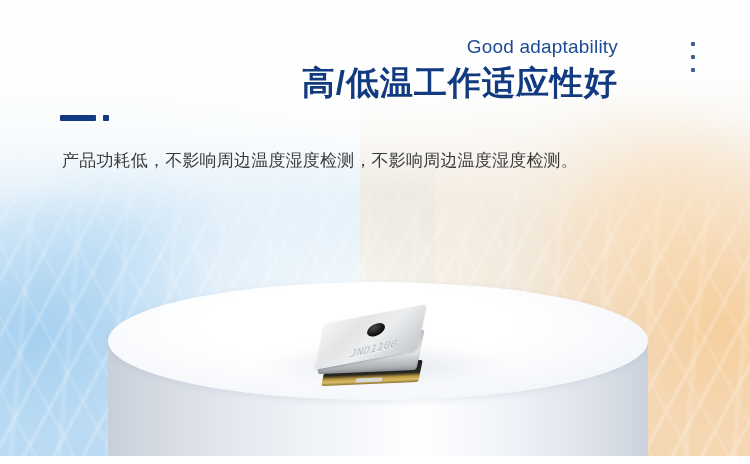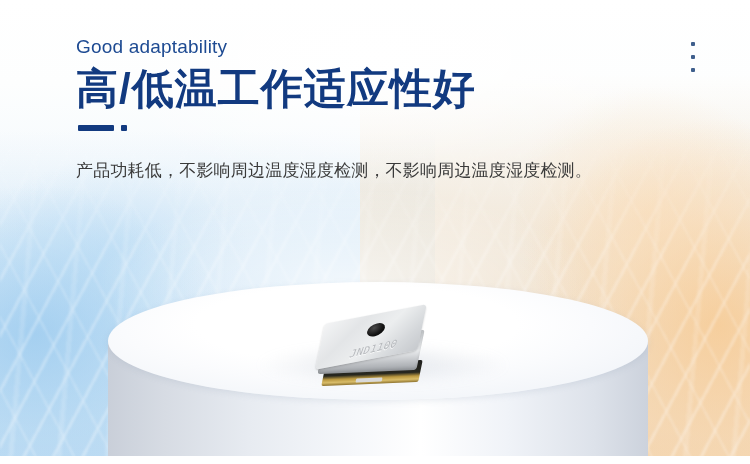--- a/index.html
+++ b/index.html
@@ -199,35 +199,36 @@
     width: 26px;
     height: 4px;
     background: #d9d9d9;
     transform: skewX(-14deg) rotate(-2.5deg);
     border-radius: 1px;
   }
 
   
   .copy {
     position: absolute;
-    left: 76px;
+    left: 58px;
     top: 36px;
     width: 560px;
+    text-align: right;
   }
   .eyebrow {
     font-size: 19px;
     font-weight: 400;
     color: #1d4a92;
     letter-spacing: 0.2px;
     line-height: 1.2;
     margin: 0 0 6px 0;
     white-space: nowrap;
   }
   .headline {
-    font-size: 42px;
+    font-size: 33px;
     font-weight: 700;
     color: #123a80;
     letter-spacing: 1px;
     line-height: 1.12;
     margin: 0;
     white-space: nowrap;
   }
   .divider {
     display: flex;
     align-items: center;

